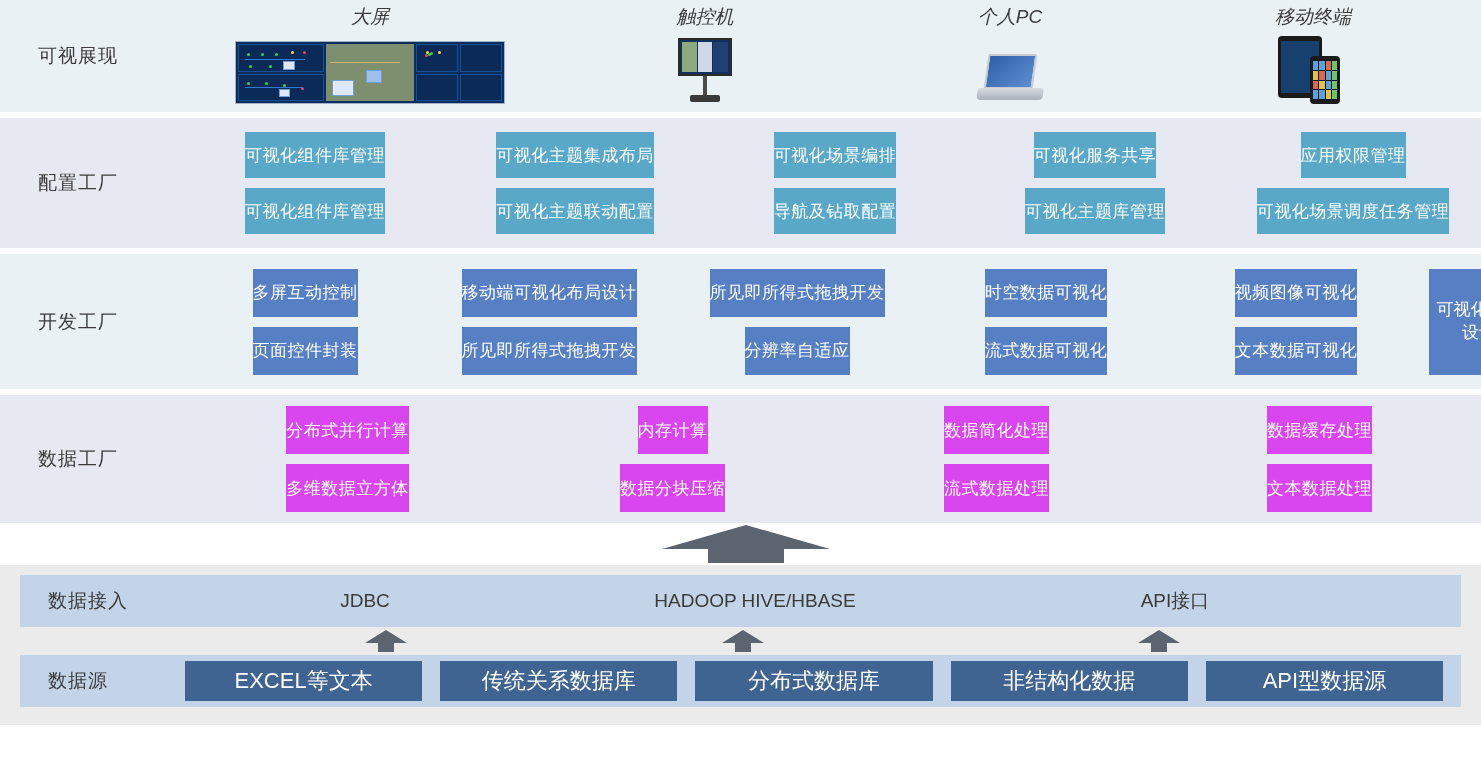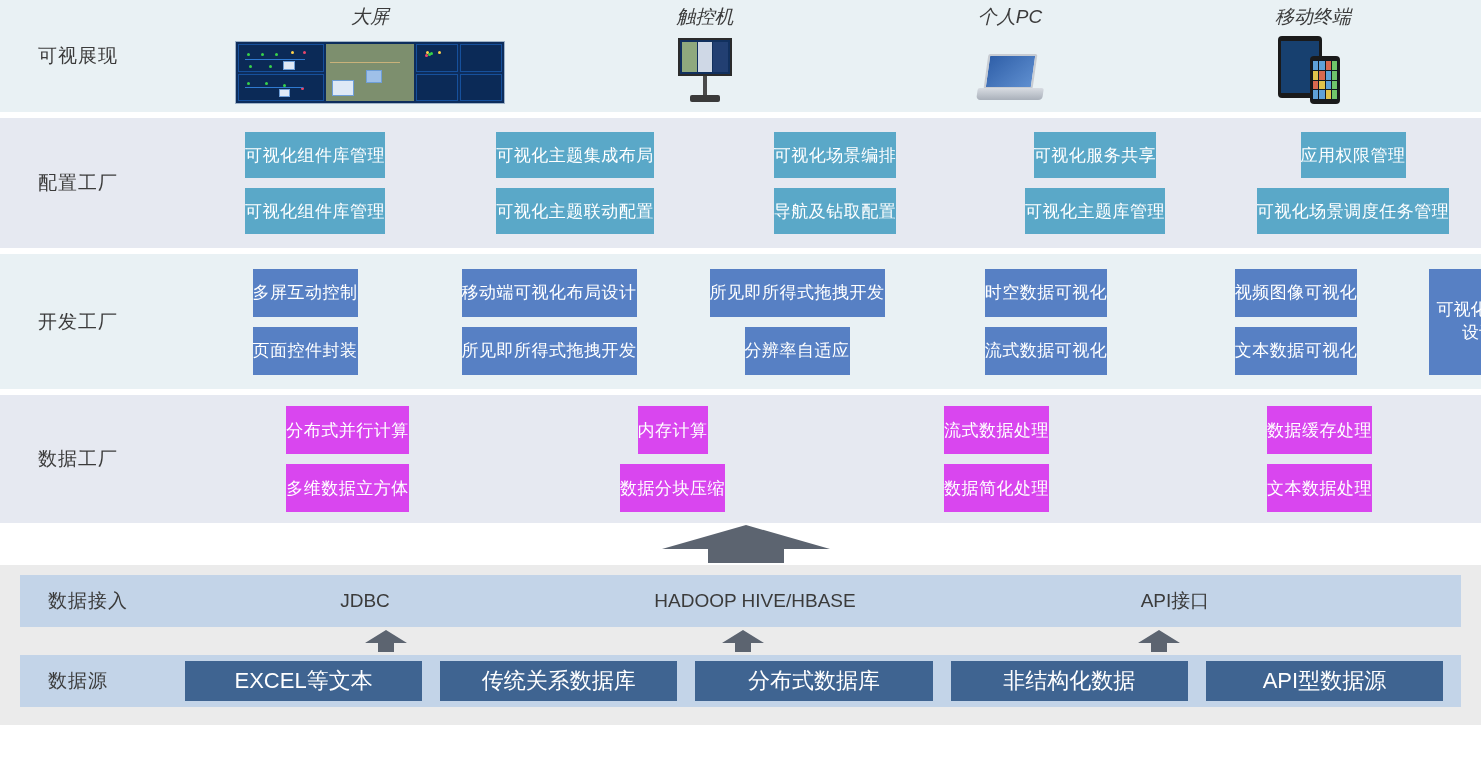--- a/index.html
+++ b/index.html
@@ -404,22 +404,22 @@
       <div class="cards">
         <div class="col" style="width:325px;">
           <div class="card">分布式并行计算</div>
           <div class="card">多维数据立方体</div>
         </div>
         <div class="col" style="width:325px;">
           <div class="card">内存计算</div>
           <div class="card">数据分块压缩</div>
         </div>
         <div class="col" style="width:323px;">
+          <div class="card">数据简化处理</div>
           <div class="card">流式数据处理</div>
-          <div class="card">数据简化处理</div>
         </div>
         <div class="col" style="width:323px;">
           <div class="card">数据缓存处理</div>
           <div class="card">文本数据处理</div>
         </div>
       </div>
     </div>
   </div>
 
   <div class="big-arrow-wrap">

